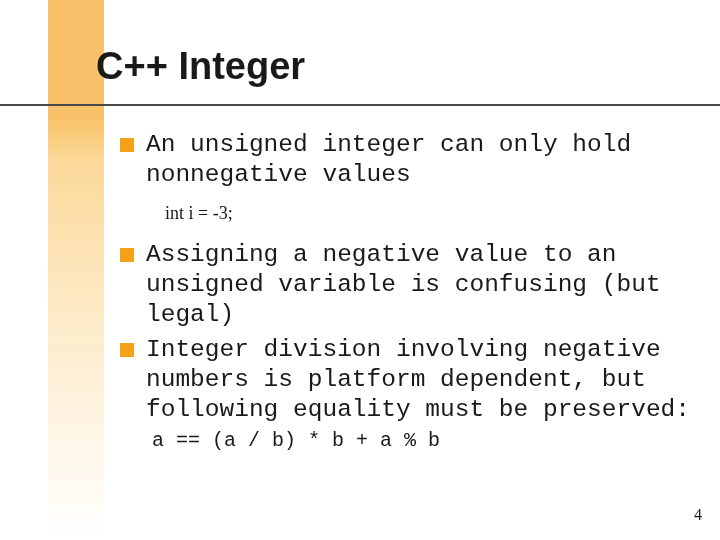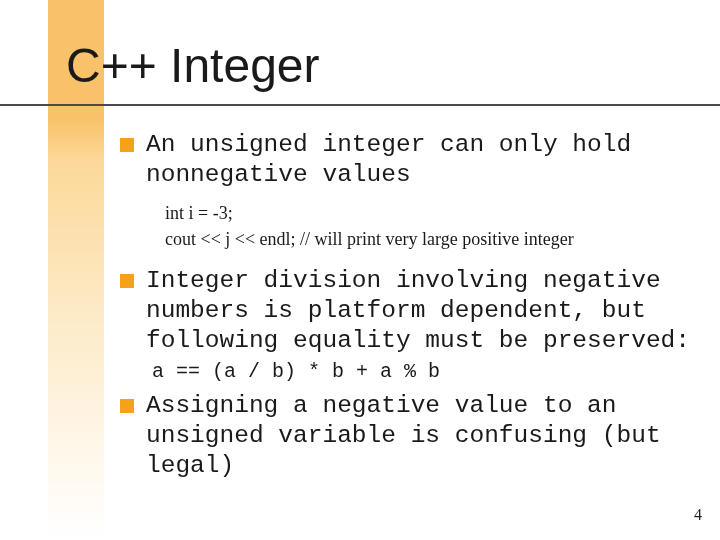--- a/index.html
+++ b/index.html
@@ -35,24 +35,24 @@
   }
   .title-wrap {
     position: absolute;
     top: 44px;
     left: 0;
     width: 720px;
     height: 70px;
     z-index: 2;
   }
   .title {
-    padding-left: 66px;
+    padding-left: 96px;
     font-family: Arial, Helvetica, sans-serif;
-    font-weight: 400;
-    font-size: 48px;
+    font-weight: 700;
+    font-size: 38px;
     line-height: 44px;
     color: #1a1a1a;
   }
   .rule {
     position: absolute;
     top: 104px;
     left: 0;
     width: 720px;
     height: 0;
     border-top: 2px solid #4a4a4a;
@@ -116,31 +116,30 @@
 
   <div class="content">
 
     <div class="item">
       <div class="bullet"></div>
       <div class="item-text">An unsigned integer can only hold nonnegative values</div>
     </div>
 
     <div class="code">
       <div>int i = -3;</div>
-      <div>cout &lt;&lt; j &lt;&lt; endl; // will print very large positive integer</div>
+    </div>
+
+    <div class="item">
+      <div class="bullet"></div>
+      <div class="item-text">Assigning a negative value to an unsigned variable is confusing (but legal)</div>
     </div>
 
     <div class="item">
       <div class="bullet"></div>
       <div class="item-text">
         <span>Integer division involving negative numbers is platform dependent, but following equality must be preserved:  </span><span class="eq">a == (a / b) * b + a % b</span>
       </div>
     </div>
 
-    <div class="item">
-      <div class="bullet"></div>
-      <div class="item-text">Assigning a negative value to an unsigned variable is confusing (but legal)</div>
-    </div>
-
   </div>
 
   <div class="pagenum">4</div>
 </div>
 
 </body></html>

